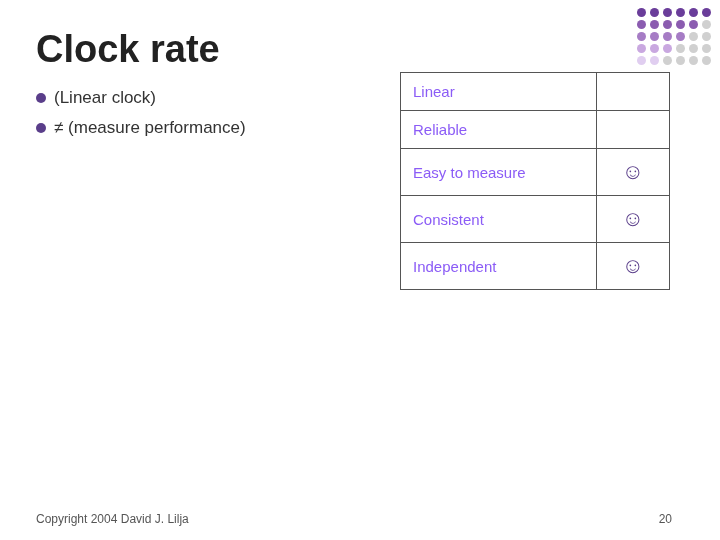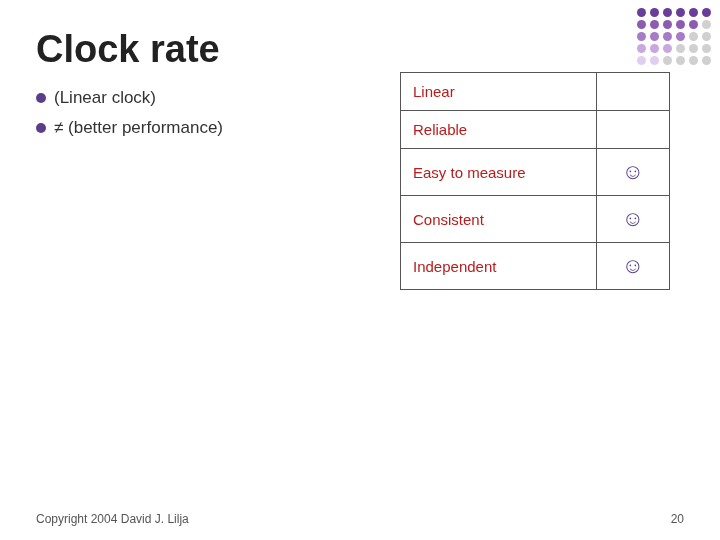--- a/index.html
+++ b/index.html
@@ -69,40 +69,40 @@
       top: 72px;
       left: 400px;
       border-collapse: collapse;
       width: 270px;
     }
 
     .criteria-table td {
       border: 1.5px solid #555555;
       padding: 10px 12px;
       font-size: 15px;
-      color: #b91c1c;
+      color: #8b5cf6;
       vertical-align: middle;
     }
 
     .criteria-table td:first-child {
       width: 160px;
     }
 
     .criteria-table td:last-child {
       width: 60px;
       text-align: center;
       font-size: 22px;
     }
 
     
     .footer {
       position: absolute;
       bottom: 14px;
       left: 0;
-      right: 0;
+      right: 12px;
       display: flex;
       justify-content: space-between;
       padding: 0 36px;
       font-size: 12px;
       color: #555555;
     }
   </style>
 </head>
 <body>
 
@@ -141,21 +141,21 @@
 
 <h1 class="page-title">Clock rate</h1>
 
 <ul class="bullet-list">
   <li>
     <span class="bullet-dot"></span>
     <span>(Linear clock)</span>
   </li>
   <li>
     <span class="bullet-dot"></span>
-    <span>≠ (better performance)</span>
+    <span>≠ (measure performance)</span>
   </li>
 </ul>
 
 <table class="criteria-table">
   <tbody id="table-body">
   <tr>
         <td>Linear</td>
         <td></td>
       </tr>
       <tr>

